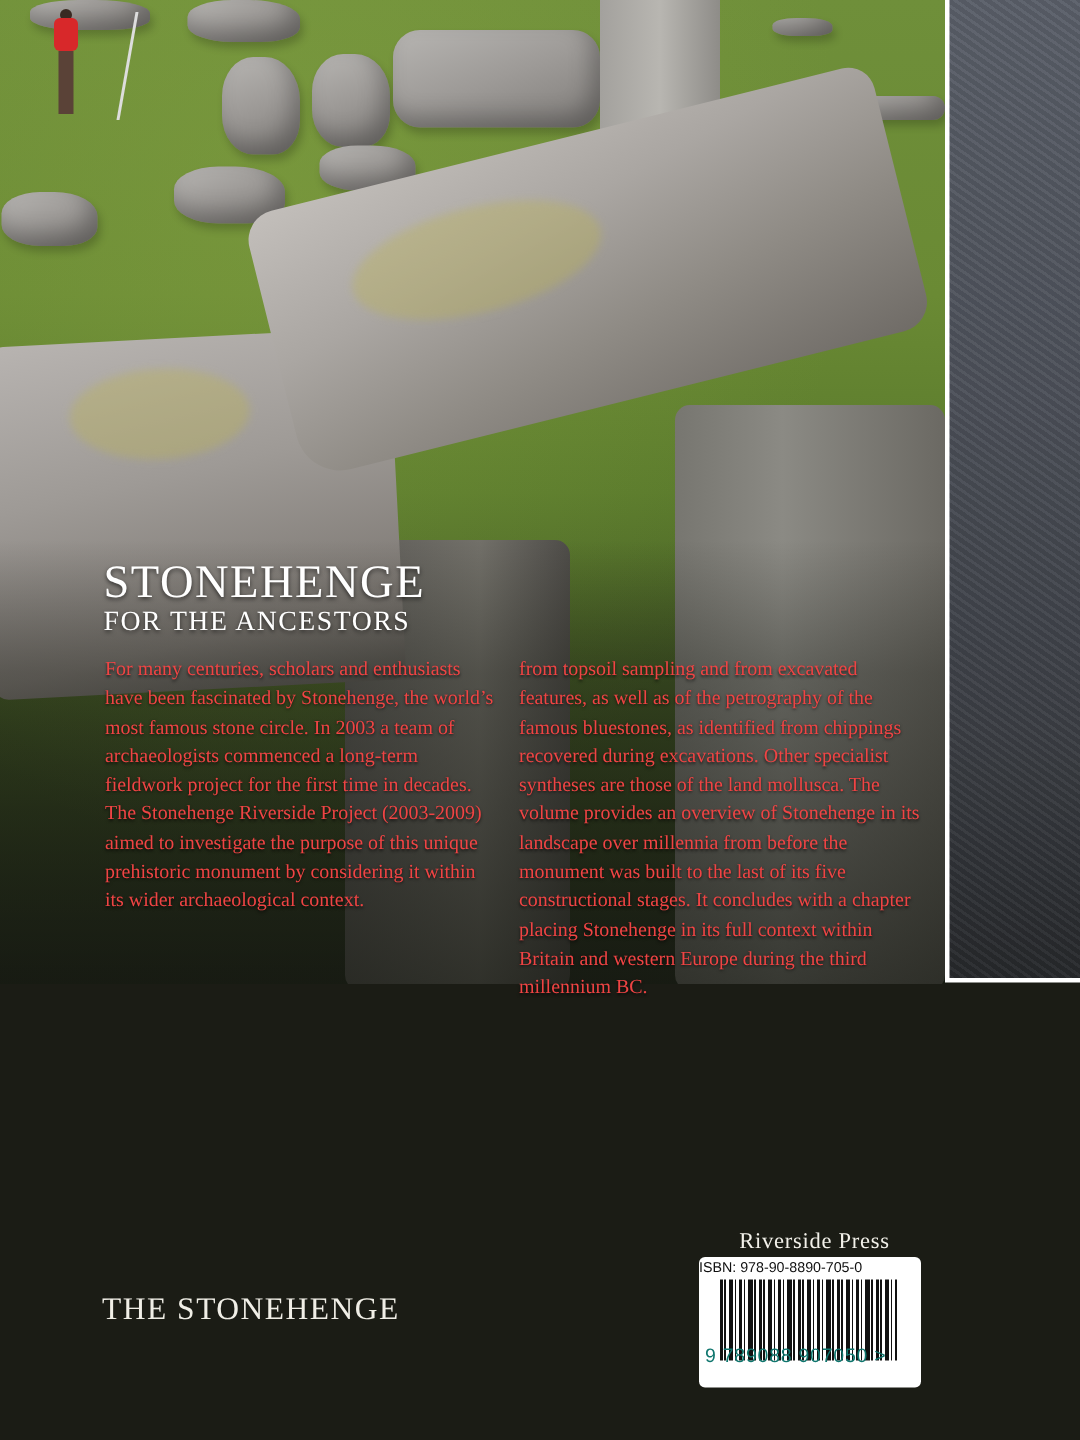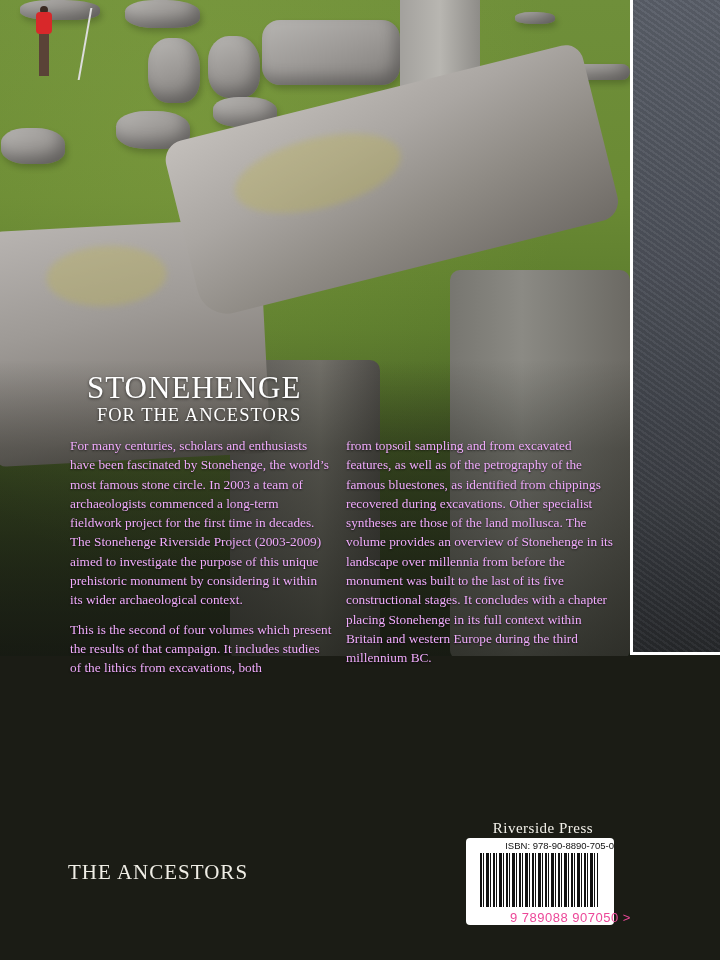--- a/index.html
+++ b/index.html
@@ -18,38 +18,38 @@
   .person .jacket { position: absolute; left: 0; top: 6px; width: 16px; height: 22px; background: #d8282a; border-radius: 4px; }
   .person .head { position: absolute; left: 4px; top: 0; width: 8px; height: 8px; background: #3a2a22; border-radius: 50%; }
   .person .legs { position: absolute; left: 3px; top: 28px; width: 10px; height: 42px; background: #5a4237; }
   .tripod { position: absolute; left: 84px; top: 8px; width: 20px; height: 72px; border-left: 2px solid #ddd; transform: skewX(-10deg); }
   .dark-fade { position: absolute; left: 0; top: 360px; width: 632px; height: 296px; background: linear-gradient(180deg, rgba(20,22,16,0) 0%, rgba(20,22,16,0.35) 30%, rgba(20,22,16,0.7) 100%); }
 
   .right-panel { position: absolute; left: 630px; top: 0; width: 90px; height: 655px; background: #fff; }
   .right-panel .inner { position: absolute; left: 3px; top: 0; right: 0; bottom: 3px; background: linear-gradient(180deg, #5a5f69 0%, #4c5059 40%, #3b3e44 75%, #26282b 100%); }
   .right-panel .texture { position: absolute; inset: 0; background: repeating-linear-gradient(35deg, rgba(255,255,255,0.04) 0 2px, rgba(0,0,0,0.06) 2px 5px); }
 
-  .title-block { position: absolute; left: 69px; top: 372px; color: #fff; margin-left: 18px; }
+  .title-block { position: absolute; left: 69px; top: 372px; color: #fff; }
   .title-main { font-size: 31px; letter-spacing: 1px; line-height: 32px; font-weight: normal; text-shadow: 0 1px 3px rgba(0,0,0,0.6); }
-  .title-sub { font-size: 18.5px; letter-spacing: 1px; line-height: 22px; text-shadow: 0 1px 3px rgba(0,0,0,0.6); text-align: right; }
+  .title-sub { font-size: 18.5px; letter-spacing: 1px; line-height: 22px; text-shadow: 0 1px 3px rgba(0,0,0,0.6); }
 
-  .col { position: absolute; width: 262px; color: #f0abfc; font-size: 13.3px; line-height: 19.3px; text-shadow: 0 1px 2px rgba(0,0,0,0.7); }
+  .col { position: absolute; width: 262px; color: #ef4444; font-size: 13.3px; line-height: 19.3px; text-shadow: 0 1px 2px rgba(0,0,0,0.7); }
   .col p { margin: 0 0 10px 0; }
   .col-left { left: 70px; top: 436px; }
   .col-right { left: 346px; top: 436px; width: 270px; }
 
   .series { position: absolute; left: 68px; top: 859px; color: #f0eee6; }
   .series-main { font-size: 21px; letter-spacing: 1px; line-height: 26px; }
   .series-sub { font-size: 13px; letter-spacing: 1px; line-height: 16px; }
 
   .publisher { position: absolute; left: 469px; top: 820px; width: 148px; text-align: center; color: #f3f1ea; font-size: 15px; letter-spacing: 0.5px; }
   .barcode-box { position: absolute; left: 466px; top: 838px; width: 148px; height: 87px; background: #fff; border-radius: 4px; }
-  .isbn { position: absolute; left: 0; right: 0; top: 2px; text-align: right; font-family: "Liberation Sans", "DejaVu Sans", sans-serif; font-size: 9.5px; color: #111; }
+  .isbn { position: absolute; left: 0; right: 0; top: 2px; text-align: left; font-family: "Liberation Sans", "DejaVu Sans", sans-serif; font-size: 9.5px; color: #111; }
   .bars { position: absolute; left: 14px; top: 15px; width: 118px; height: 54px; background: repeating-linear-gradient(90deg, #111 0 2px, #fff 2px 3px, #111 3px 4px, #fff 4px 6px, #111 6px 9px, #fff 9px 10px, #111 10px 11px, #fff 11px 13px); }
-  .bar-digits { position: absolute; left: 4px; right: 4px; bottom: 0; font-family: "Liberation Sans", "DejaVu Sans", sans-serif; font-size: 13px; color: #ec4899; letter-spacing: 0.5px; white-space: nowrap; margin-left: 40px; }
+  .bar-digits { position: absolute; left: 4px; right: 4px; bottom: 14px; font-family: "Liberation Sans", "DejaVu Sans", sans-serif; font-size: 13px; color: #0f766e; letter-spacing: 0.5px; white-space: nowrap; }
 </style>
 </head>
 <body>
 
 <div class="photo">
   <div class="grass-shade"></div>
   <div class="stone" style="left:20px;top:0;width:80px;height:20px;"></div>
   <div class="stone" style="left:125px;top:0;width:75px;height:28px;"></div>
   <div class="stone" style="left:148px;top:38px;width:52px;height:65px;"></div>
   <div class="stone" style="left:208px;top:36px;width:52px;height:62px;"></div>
@@ -83,29 +83,28 @@
     </div>
 </div>
 
 <div class="title-block">
   <div class="title-main">STONEHENGE</div>
   <div class="title-sub">FOR THE ANCESTORS</div>
 </div>
 
 <div class="col col-left">
   <p>For many centuries, scholars and enthusiasts have been fascinated by Stonehenge, the world’s most famous stone circle. In 2003 a team of archaeologists commenced a long-term fieldwork project for the first time in decades. The Stonehenge Riverside Project (2003-2009) aimed to investigate the purpose of this unique prehistoric monument by considering it within its wider archaeological context.</p>
-  <p>This is the second of four volumes which present the results of that campaign. It includes studies of the lithics from excavations, both</p>
 </div>
 
 <div class="col col-right">
   <p>from topsoil sampling and from excavated features, as well as of the petrography of the famous bluestones, as identified from chippings recovered during excavations. Other specialist syntheses are those of the land mollusca. The volume provides an overview of Stonehenge in its landscape over millennia from before the monument was built to the last of its five constructional stages. It concludes with a chapter placing Stonehenge in its full context within Britain and western Europe during the third millennium BC.</p>
 </div>
 
 <div class="series">
-  <div class="series-main">THE ANCESTORS</div>
+  <div class="series-main">THE STONEHENGE</div>
 </div>
 
 <div class="publisher">Riverside Press</div>
 
 <div class="barcode-box">
   <div class="isbn">ISBN: 978-90-8890-705-0</div>
   <div class="bars"></div>
   <div class="bar-digits">9 789088 907050 &gt;</div>
 </div>
 

